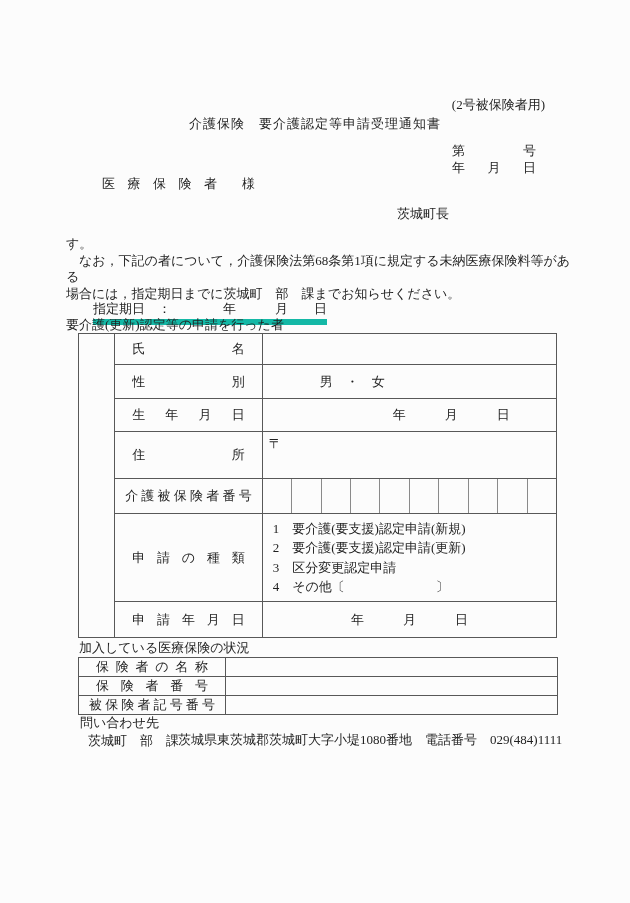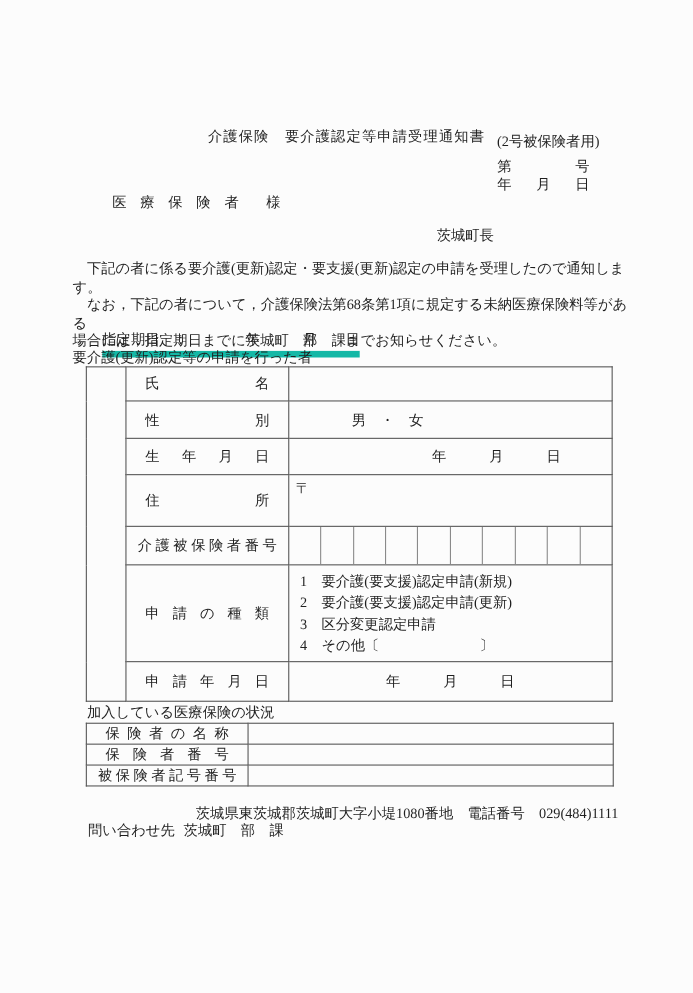--- a/index.html
+++ b/index.html
@@ -34,29 +34,29 @@
   .val-pad{padding-left:57px;}
   .val-birth{padding-left:130px;}
   .val-center{text-align:center;}
   .postal-cell{vertical-align:top !important;}
   .postal{padding:3px 0 0 6px;}
   .boxes{display:flex;height:100%;align-items:stretch;}
   .boxes .box{flex:1 1 0;border-left:1px solid #8a8a8a;}
   .boxes .box:first-child{border-left:none;}
   .options{padding:5px 0 5px 10px;line-height:19.3px;}
   
-  .inquiry{position:absolute;left:80px;top:746px;display:flex;}
+  .inquiry{position:absolute;left:80px;top:714px;display:flex;flex-direction:column;}
   .inquiry .val{margin-left:8px;font-family:Liberation Mono, monospace;}
 </style>
 </head>
 <body>
 
 <div class="page">
 
-  <div class="abs" style="right:85px;top:96px;margin-top:24px;">(2号被保険者用)</div>
+  <div class="abs" style="right:85px;top:96px;">(2号被保険者用)</div>
   <div class="abs center" style="top:115px;">介護保険　要介護認定等申請受理通知書</div>
 
   <div class="numdate">
     <div class="row">
       <span>第</span>
       <span>号</span>
     </div>
     <div class="row">
       <span>年</span>
       <span>月</span>
@@ -71,21 +71,20 @@
         <span>保</span>
         <span>険</span>
         <span>者</span>
       </span>
     <span class="hono">様</span>
   </div>
 
   <div class="abs" style="left:397px;top:205px;">茨城町長</div>
 
   <div class="paragraph">
-    <div>　下記の者に係る要介護(更新)認定・要支援(更新)認定の申請を受理したので通知しま</div>
     <div>す。</div>
     <div>　なお，下記の者について，介護保険法第68条第1項に規定する未納医療保険料等がある</div>
     <div>場合には，指定期日までに茨城町　部　課までお知らせください。</div>
   </div>
 
   <div class="deadline">指定期日　：　　　　年　　　月　　日</div>
 
   <div class="abs" style="left:66px;top:316px;text-align:center;">要介護(更新)認定等の申請を行った者</div>
 
   <table class="applicant-table">

